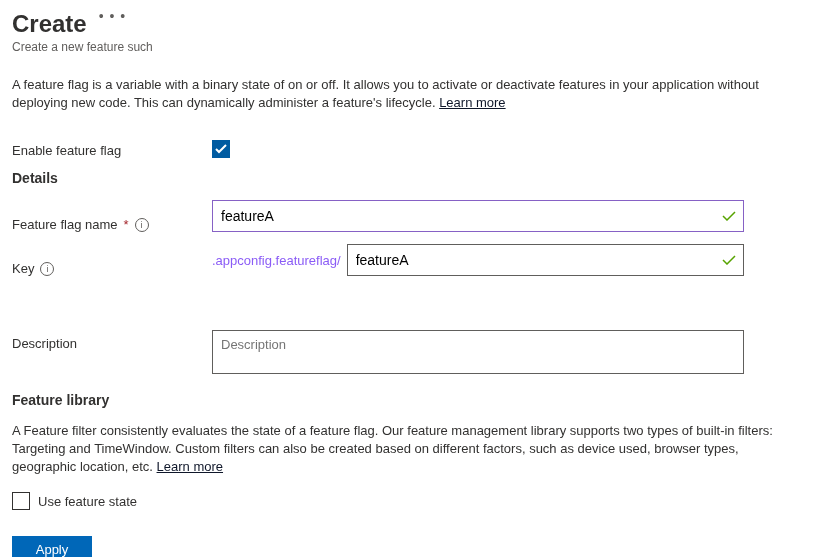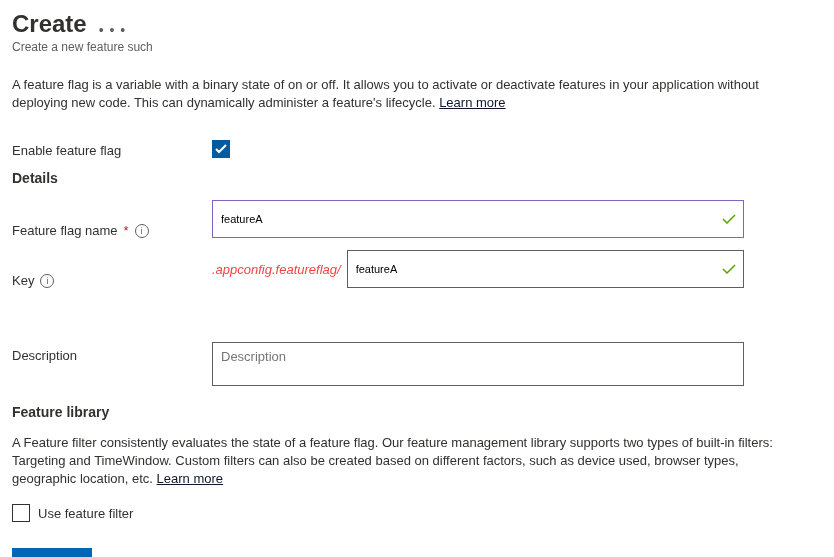--- a/index.html
+++ b/index.html
@@ -3,21 +3,21 @@
   <meta charset="utf-8">
   <style>
     * { box-sizing: border-box; margin: 0; padding: 0; }
     body {
       font-family: "Segoe UI", -apple-system, BlinkMacSystemFont, sans-serif;
       font-size: 13px;
       color: #323130;
       padding: 10px 12px;
       width: 834px;
     }
-    .header-row { display: flex; align-items: flex-end; gap: 12px; }
+    .header-row { display: flex; align-items: flex-start; gap: 12px; }
     h1 { font-size: 24px; font-weight: 600; margin-bottom: 2px; }
     .more-icon { color: #605e5c; cursor: pointer; position: relative; top: -2px; letter-spacing: 1px; font-size: 14px; }
     .subtitle { font-size: 12px; color: #605e5c; margin-bottom: 22px; }
     .intro { font-size: 13px; line-height: 18px; margin-bottom: 16px; max-width: 780px; }
     .link { color: #0f172a; text-decoration: underline; cursor: pointer; }
 
     .form-row { display: flex; align-items: flex-end; margin-bottom: 12px; min-height: 30px; }
     .form-row.align-top { align-items: flex-start; }
     .form-row.align-top .label-col { padding-top: 6px; }
     .label-col { width: 200px; font-size: 13px; display: flex; align-items: center; gap: 6px; flex-shrink: 0; }
@@ -31,33 +31,33 @@
 
     .checkbox-custom {
       width: 18px; height: 18px; background: #005ba1; display: inline-flex;
       align-items: center; justify-content: center; cursor: pointer;
     }
     .checkbox-custom svg { stroke: #fff; }
 
     .section-title { font-weight: 600; font-size: 14px; margin-top: 8px; margin-bottom: 14px; }
 
     .text-input {
-      width: 100%; height: 38px; border: 1px solid #605e5c; padding: 0 28px 0 8px;
-      font-family: inherit; font-size: 11px; outline: none;
+      width: 100%; height: 32px; border: 1px solid #605e5c; padding: 0 28px 0 8px;
+      font-family: inherit; font-size: 14px; outline: none;
     }
     .input-wrap { position: relative; flex: 1; display: flex; align-items: center; }
     .input-wrap.validated .text-input { border-color: #8661c5; }
     .valid-icon { position: absolute; right: 8px; top: 50%; transform: translateY(-50%); pointer-events: none; }
     .valid-icon svg { display: block; }
 
     .icon-inside { position: absolute; left: 8px; top: 50%; transform: translateY(-50%); pointer-events: none; color: #605e5c; }
     .icon-inside svg { display: block; }
     .text-input.with-left-icon { padding-left: 28px; }
 
-    .key-prefix { font-size: 13px; font-style: italic; color: #ef4444; white-space: nowrap; }
+    .key-prefix { font-size: 13px; color: #8b5cf6; white-space: nowrap; }
 
     .textarea-input {
       width: 100%; height: 44px; border: 1px solid #605e5c; padding: 6px 8px;
       font-family: inherit; font-size: 13px; resize: none; outline: none; color: #323130;
     }
 
     .filter-check-row { display: flex; align-items: center; gap: 8px; margin-top: 8px; margin-bottom: 26px; }
     .plain-checkbox {
       width: 18px; height: 18px; border: 1px solid #323130; background: #fff; cursor: pointer;
     }
@@ -145,18 +145,18 @@
 </div>
 
 <div class="section-title" style="margin-top:18px">Feature library</div>
 
 <p class="intro">
   <span>A Feature filter consistently evaluates the state of a feature flag. Our feature management library supports two types of built-in filters: Targeting and TimeWindow. Custom filters can also be created based on different factors, such as device used, browser types, geographic location, etc. </span><a class="link">Learn more</a>
 </p>
 
 <div class="filter-check-row">
   <span class="plain-checkbox"></span>
-  <span>Use feature filter</span>
+  <span>Use feature state</span>
 </div>
 
 <div class="footer">
   <button class="btn btn-primary">Apply</button>
 </div>
 
 </body></html>

